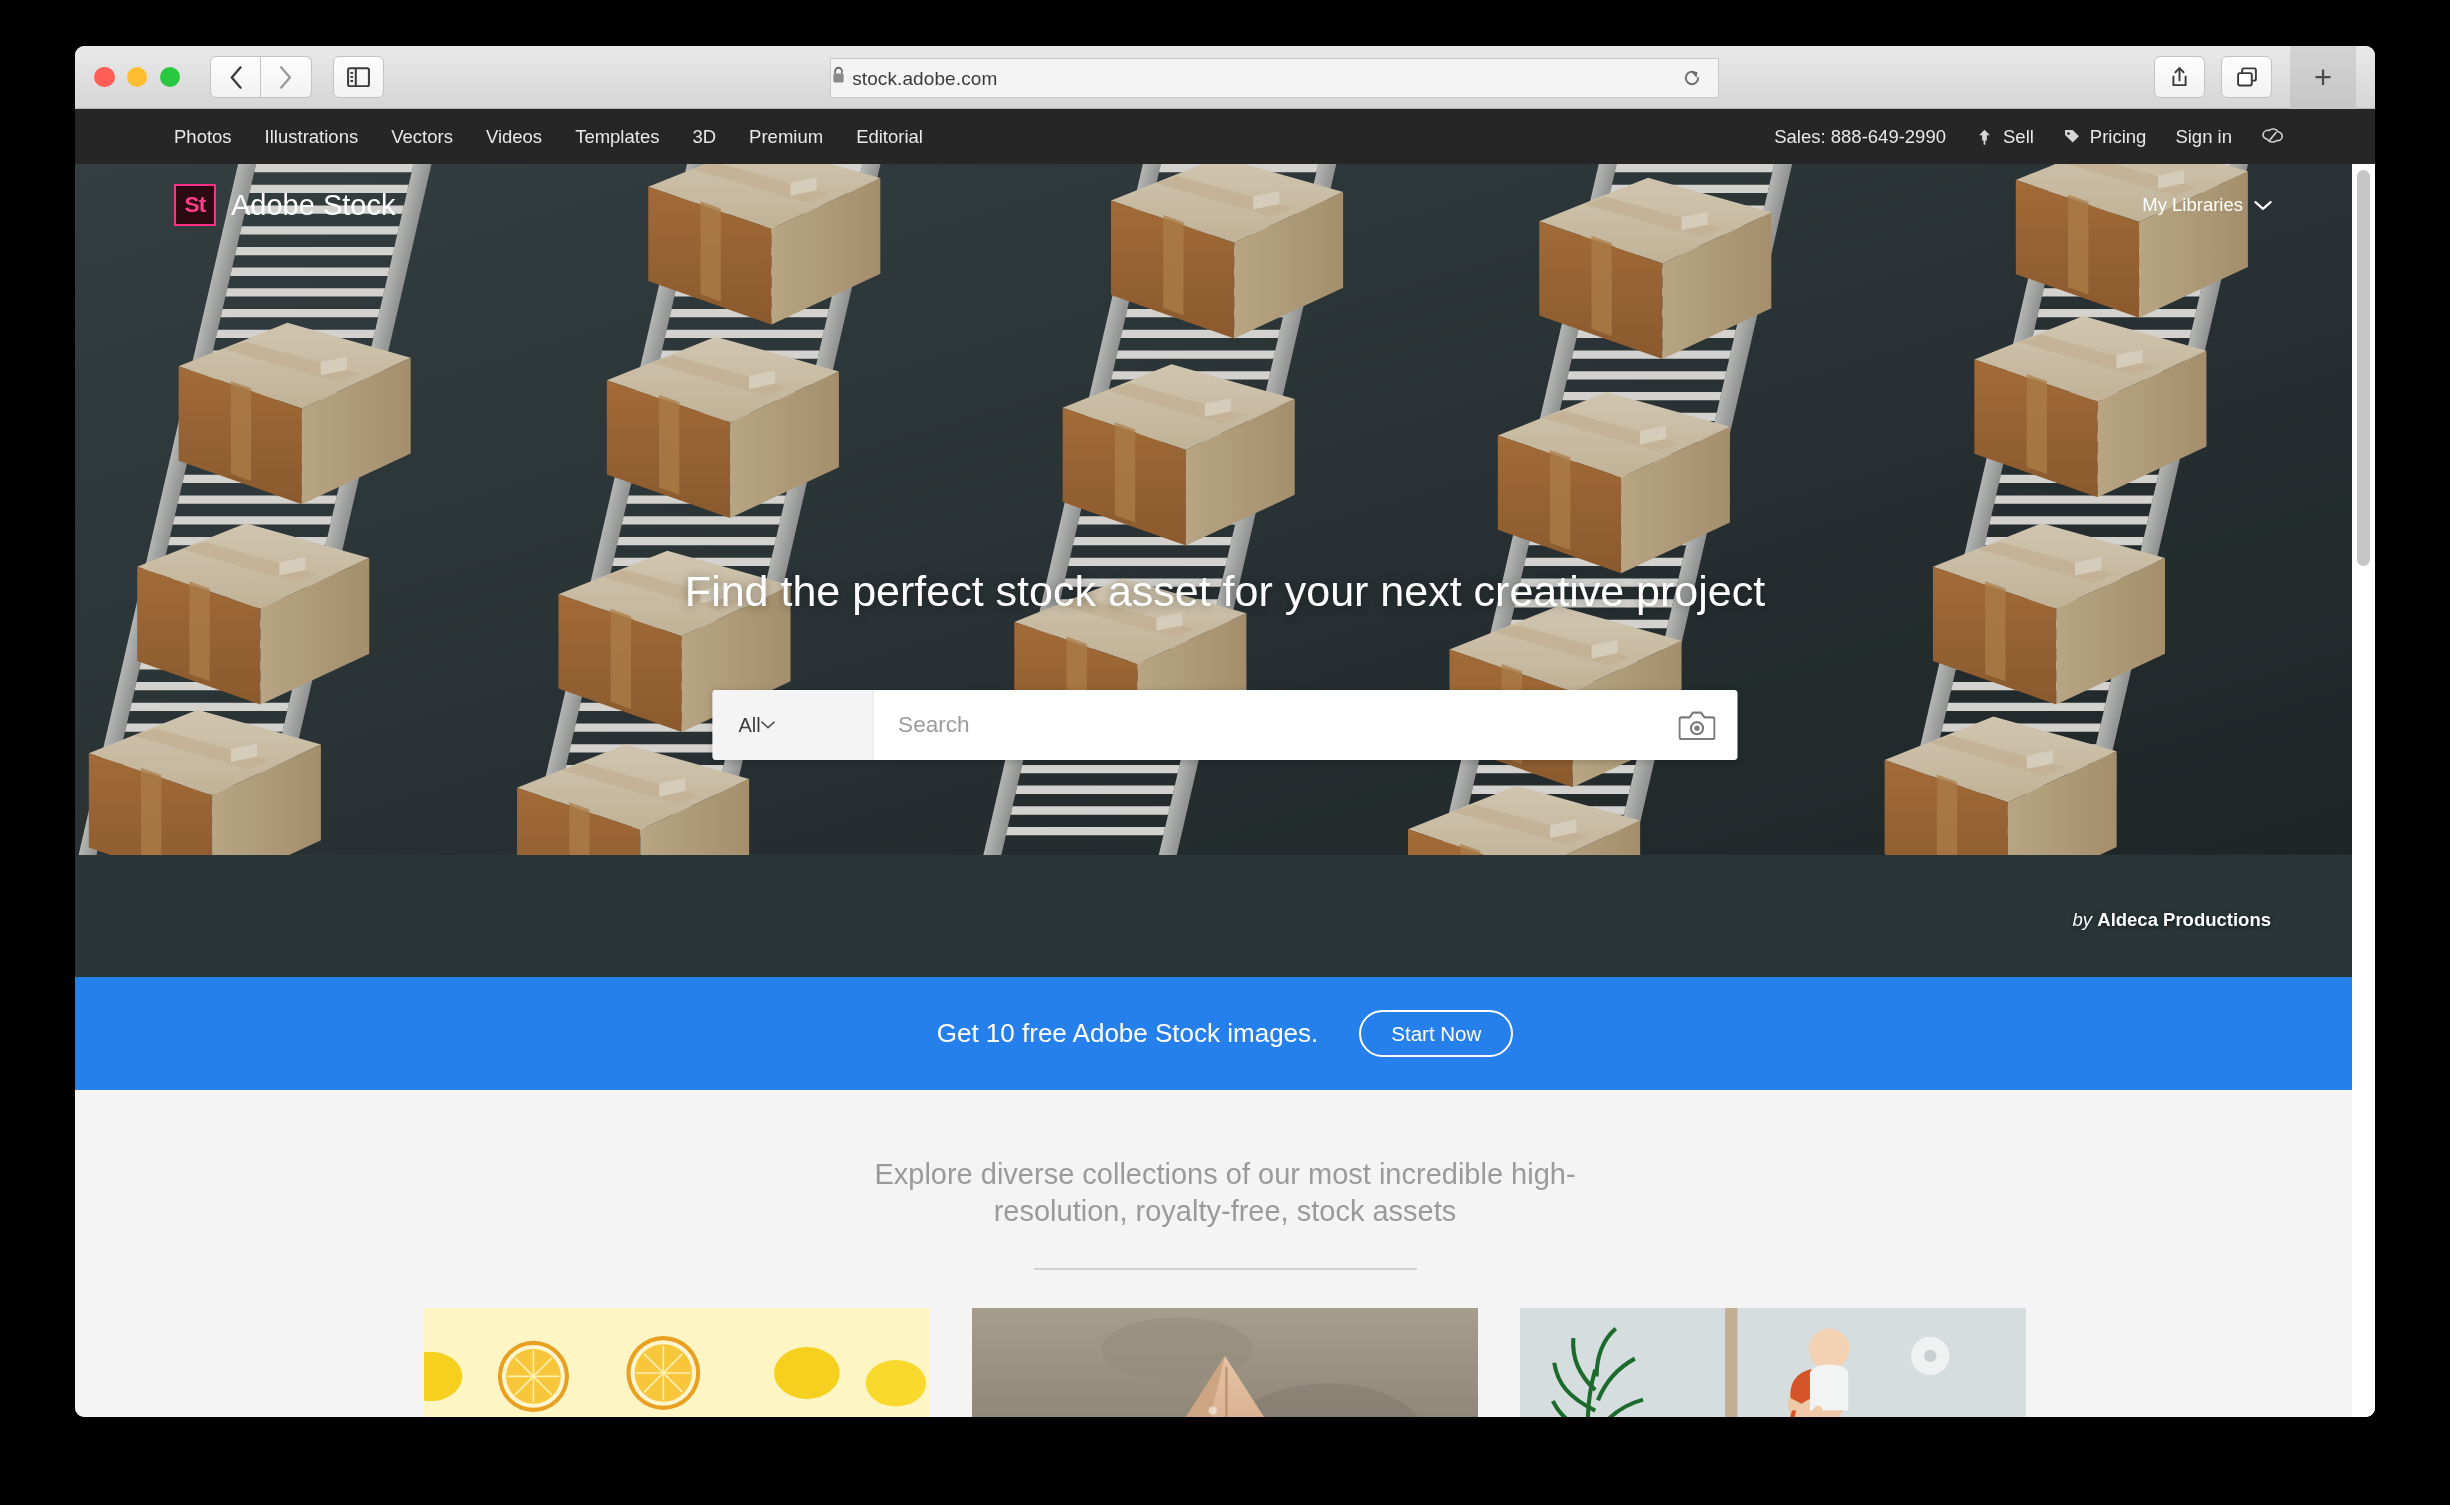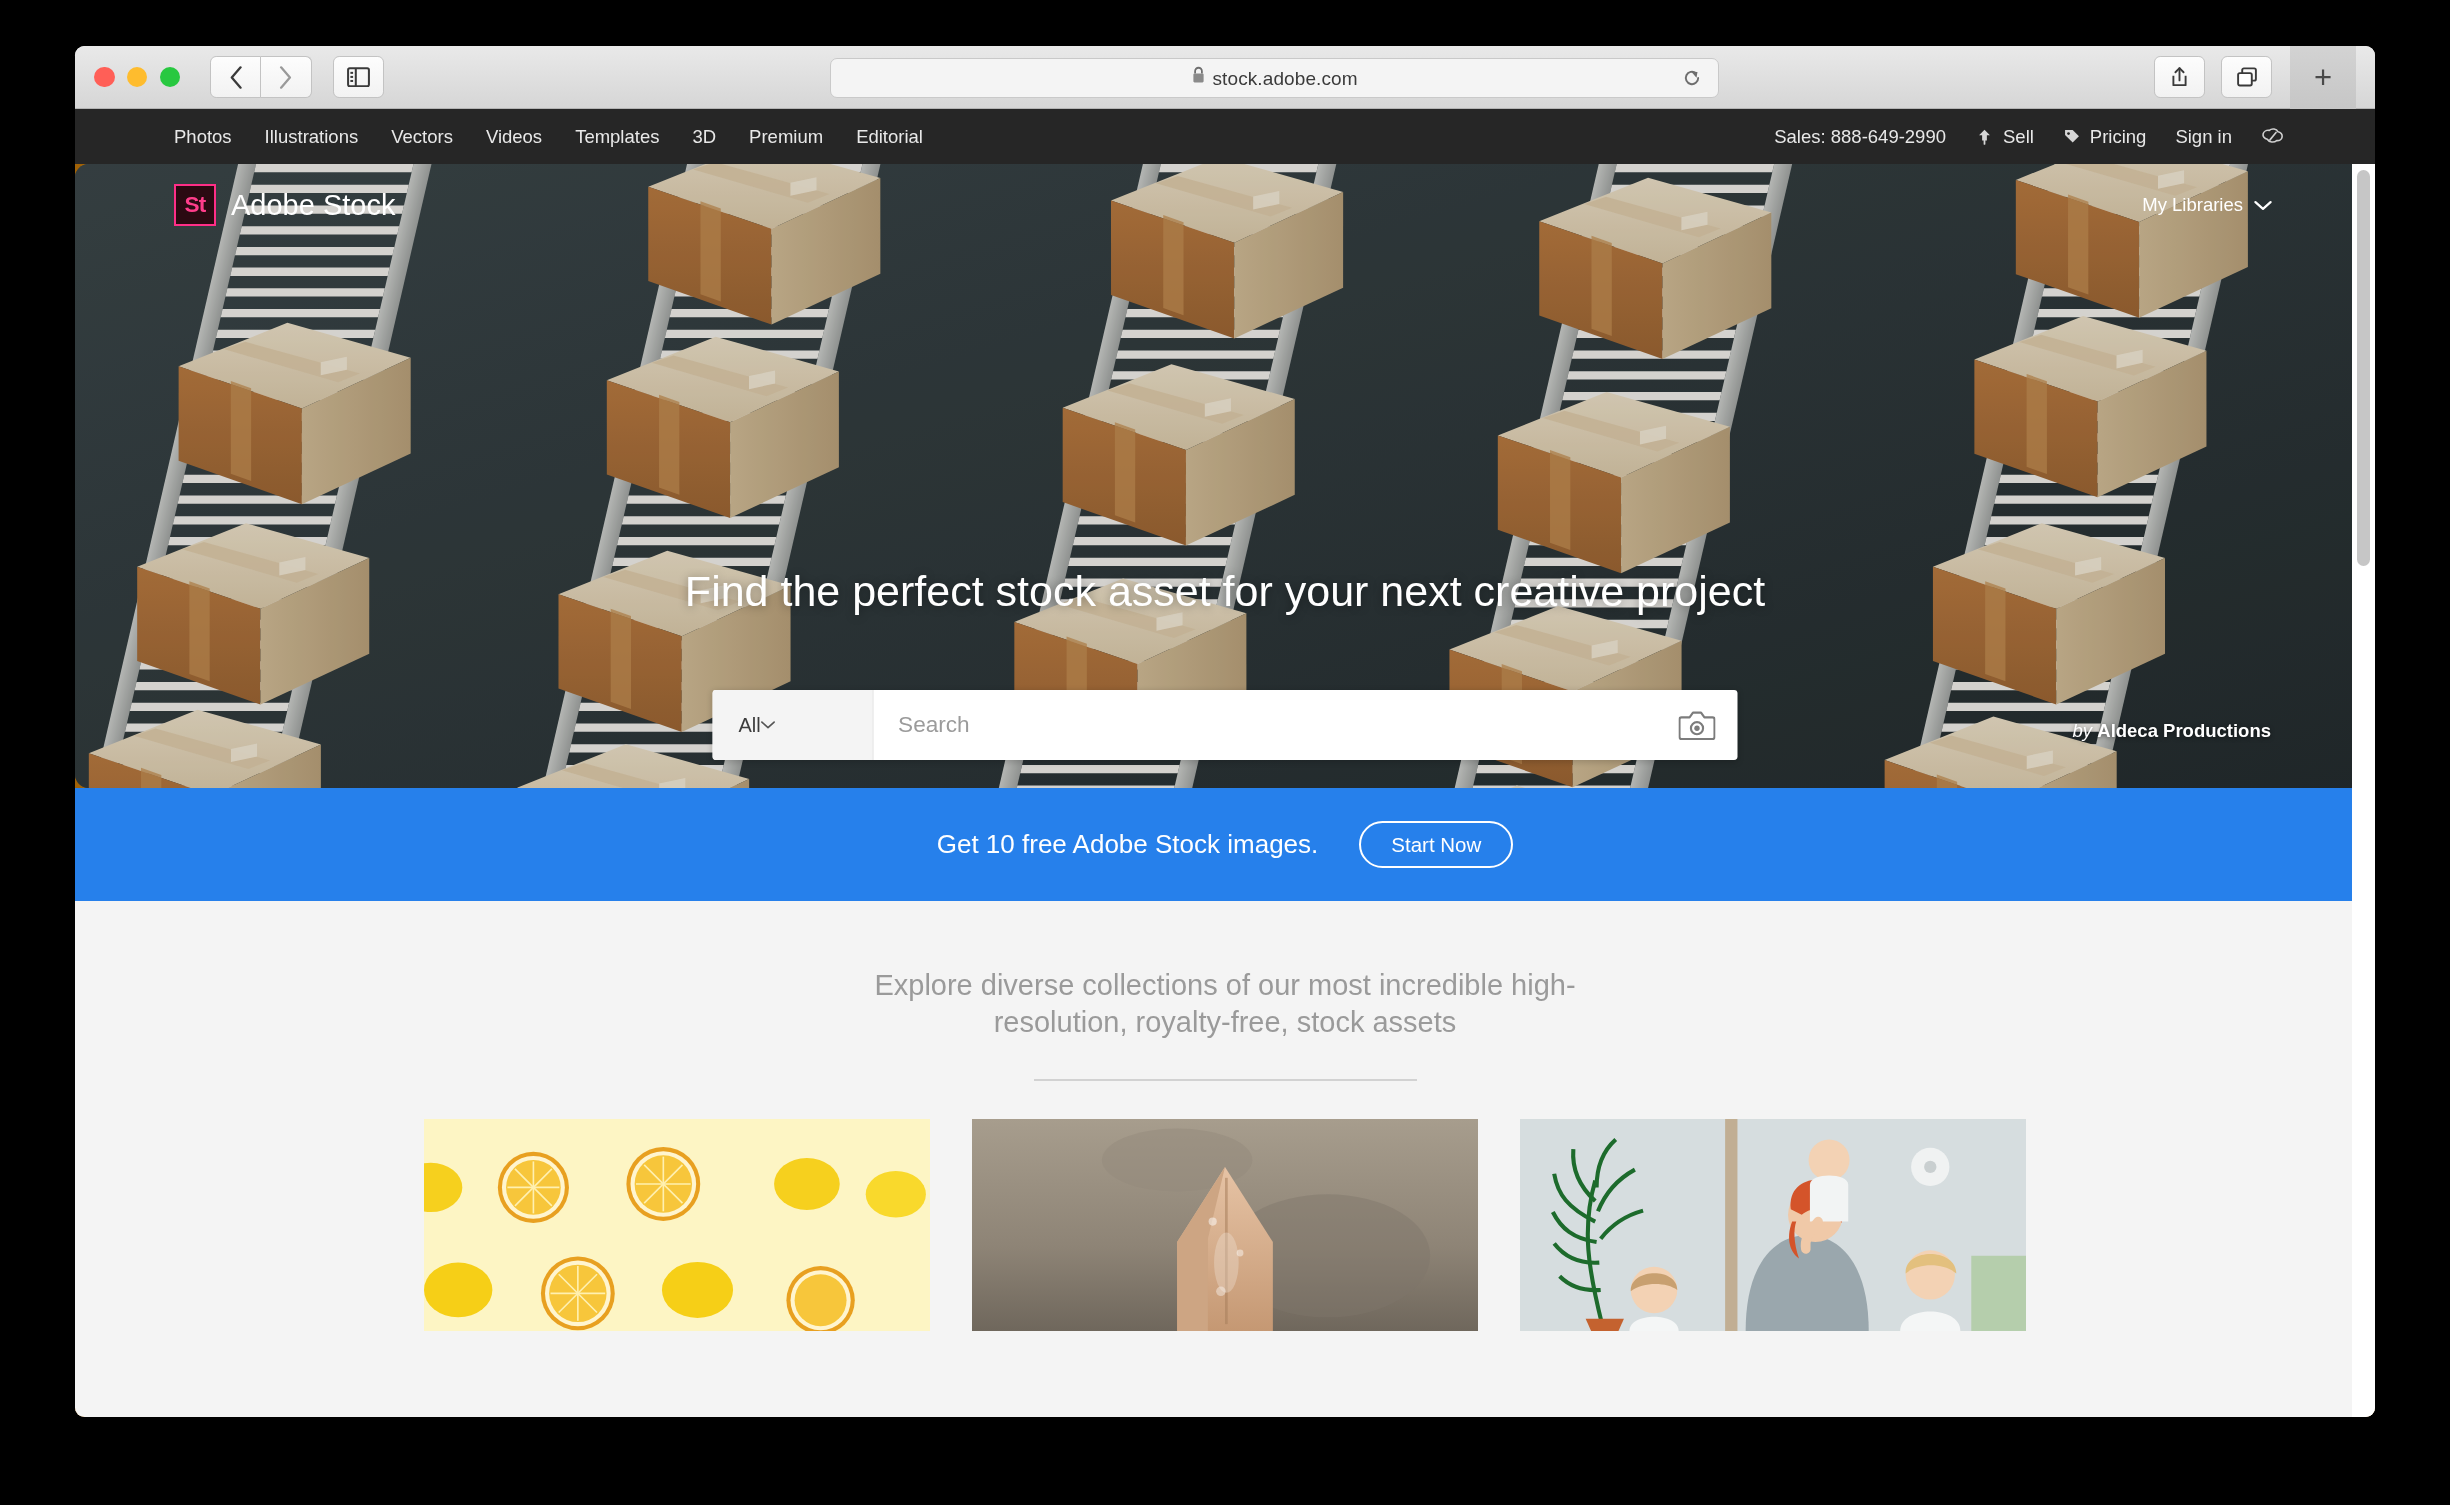--- a/index.html
+++ b/index.html
@@ -34,23 +34,23 @@
     display:flex; align-items:center; justify-content:center;
   }
   .nav-group { display:flex; margin-left:30px; }
   .nav-group .tb-btn { border-radius:0; }
   .nav-group .tb-btn:first-child { border-radius:6.2px 0 0 6.2px; }
   .nav-group .tb-btn:last-child { border-radius:0 6.2px 6.2px 0; border-left:none; }
   .sidebar-btn { margin-left:20.5px; }
 
   .urlbar {
     position:absolute; left:755px; width:889px; height:40px;
-    border-radius:7px; background:#f4f4f4;
+    border-radius:0; background:#f4f4f4;
     border:0.7px solid #c9c9c9;
-    display:flex; align-items:center; justify-content:center;
+    display:flex; align-items:center; justify-content:flex-start;
     top:11.6px;
   }
   .url-text { font-size:19px; color:#3b3b3b; letter-spacing:0.1px; }
   .lock { margin-right:6.2px; display:inline-flex; }
   .reload { position:absolute; right:15px; top:50%; transform:translateY(-50%); }
 
   .tb-right { position:absolute; right:103px; display:flex; gap:16.4px; }
   .plustab {
     position:absolute; right:19px; top:0; height:63px; width:66px;
     background:linear-gradient(#d3d3d3,#c6c6c6);
@@ -69,21 +69,21 @@
   .topnav-left { display:flex; gap:33px; margin-left:99px; }
   .topnav-left a, .topnav-right a {
     color:#e8e8e8; font-size:18.5px; text-decoration:none; white-space:nowrap;
   }
   .topnav-right {
     position:absolute; right:88px; display:flex; align-items:center; gap:29px;
   }
   .tn-item { display:flex; align-items:center; gap:9px; }
 
   
-  .hero { position:relative; height:624px; overflow:hidden; background:#2e3b3e;border-radius:14px; }
+  .hero { position:relative; height:813px; overflow:hidden; background:#2e3b3e; }
 
   .conveyor { position:absolute; inset:0; }
   .hero-overlay { position:absolute; inset:0; background:rgba(0,0,0,.10); }
 
   .hero-top {
     position:absolute; top:0; left:0; right:0; height:82px;
     display:flex; align-items:center; z-index:5;
   }
   .logo-wrap { display:flex; align-items:center; gap:15px; margin-left:99px; }
   .st-badge {

